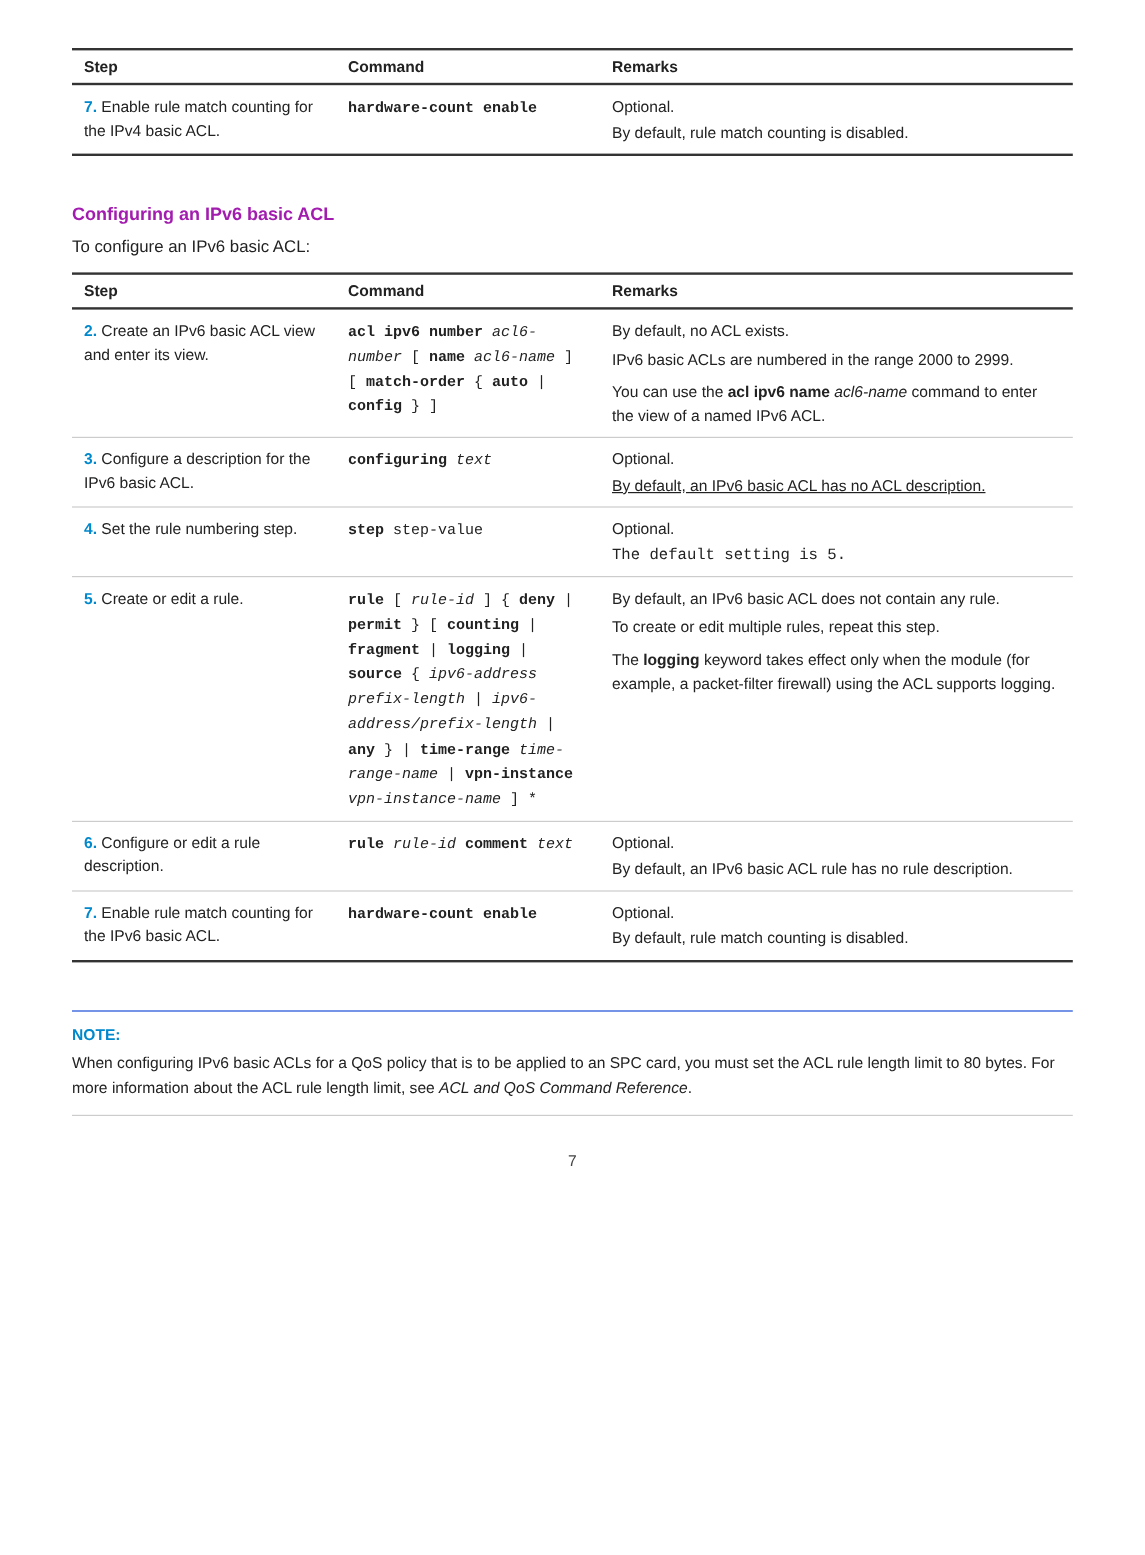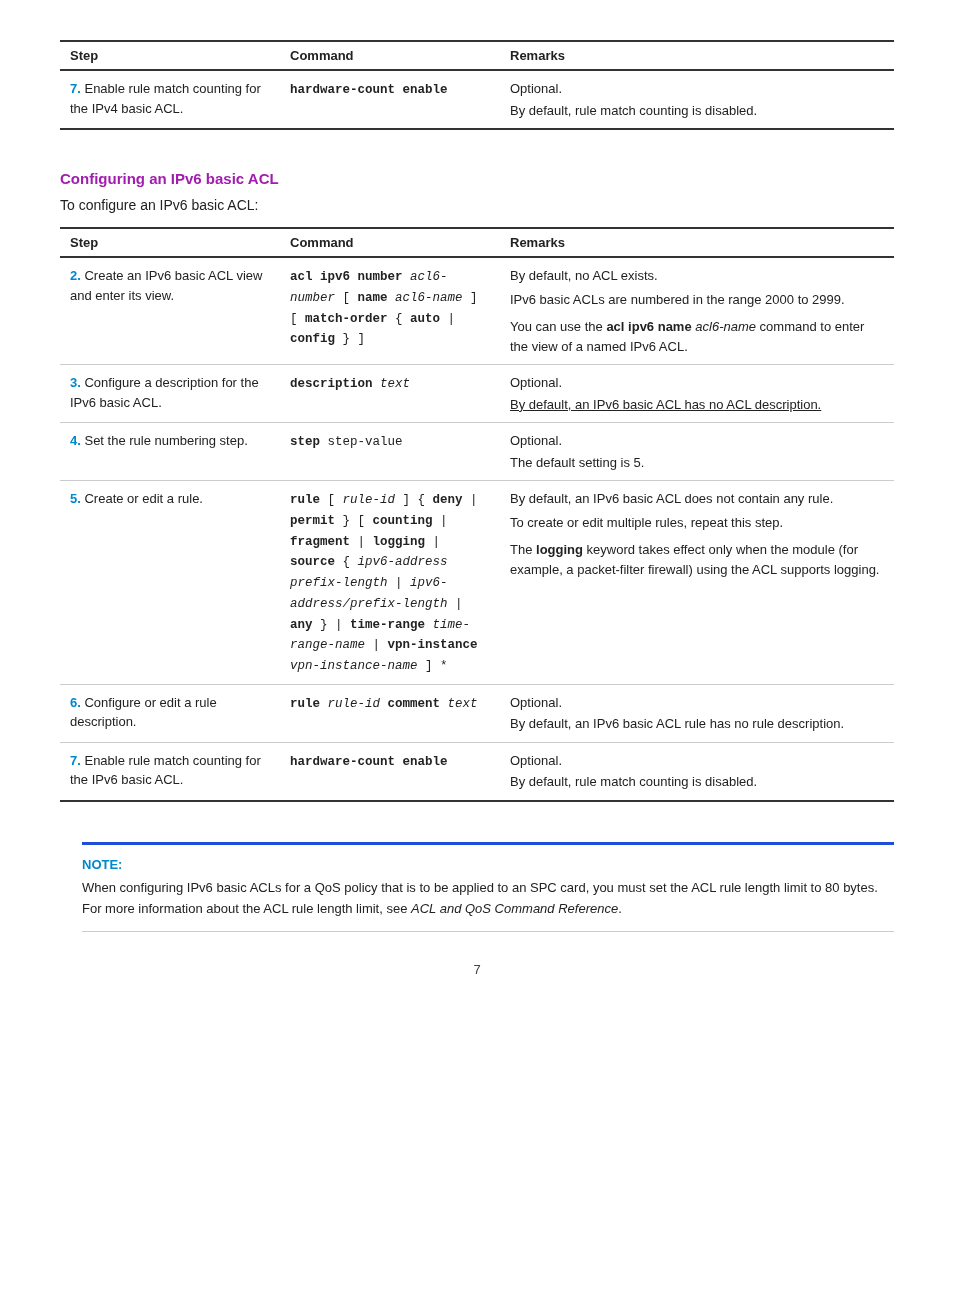--- a/index.html
+++ b/index.html
@@ -56,25 +56,24 @@
       margin-top: 10px;
     }
 
     .intro-text {
       margin-bottom: 14px;
       font-size: 14px;
     }
 
     
     .note-section {
-      border-top: 3px solid #1d4ed8;
+      border-top: 1px solid #1d4ed8;
       border-bottom: 1px solid #ccc;
       padding: 12px 0;
       margin-top: 8px;
-      margin-left: 22px;
     }
     .note-label {
       color: #0088cc;
       font-weight: bold;
       font-size: 13px;
       margin-bottom: 6px;
     }
     .note-text {
       font-size: 13px;
       line-height: 1.6;
@@ -144,35 +143,35 @@
               <div><span>By default, no ACL exists.</span></div>
               <div style="height: 4px;"></div>
               <div><span>IPv6 basic ACLs are numbered in the range 2000 to 2999.</span></div>
               <div style="height: 4px;"></div>
               <div style="margin-top: 4px;"><span>You can use the </span><span style="font-weight: bold;">acl ipv6 name </span><span style="font-style: italic;">acl6-name</span><span> command to enter the view of a named IPv6 ACL.</span></div>
             </div>
           </td>
         </tr>
         <tr>
           <td><span class="step-num">3. </span><span>Configure a description for the IPv6 basic ACL.</span></td>
-          <td><span style="font-family: &quot;Courier New&quot;, monospace; font-size: 12.5px;"><span style="font-weight: bold;">description</span><span> </span><span style="font-style: italic;">text</span></span></td>
+          <td><span style="font-family: &quot;Courier New&quot;, monospace; font-size: 12.5px;"><span style="font-weight: bold;">configuring</span><span> </span><span style="font-style: italic;">text</span></span></td>
           <td>
             <div>
               <div><span>Optional.</span></div>
               <div style="margin-top: 2px; text-decoration: underline;"><span>By default, an IPv6 basic ACL has no ACL description.</span></div>
             </div>
           </td>
         </tr>
         <tr>
           <td><span class="step-num">4. </span><span>Set the rule numbering step.</span></td>
           <td><span style="font-family: &quot;Courier New&quot;, monospace; font-size: 12.5px;"><span style="font-weight: bold;">step</span><span> </span><span style="">step-value</span></span></td>
           <td>
             <div>
               <div><span>Optional.</span></div>
-              <div style="margin-top: 2px;"><span>The default setting is 5.</span></div>
+              <div style="margin-top: 2px; font-family: Liberation Mono, monospace;"><span>The default setting is 5.</span></div>
             </div>
           </td>
         </tr>
         <tr>
           <td><span class="step-num">5. </span><span>Create or edit a rule.</span></td>
           <td><span style="font-family: &quot;Courier New&quot;, monospace; font-size: 12.5px;"><span style="font-weight: bold;">rule</span><span> [ </span><span style="font-style: italic;">rule-id</span><span> ] { </span><span style="font-weight: bold;">deny</span><span> | </span><span style="font-weight: bold;">permit</span><span> } [ </span><span style="font-weight: bold;">counting</span><span> | </span><span style="font-weight: bold;">fragment</span><span> | </span><span style="font-weight: bold;">logging</span><span> | </span><span style="font-weight: bold;">source</span><span> { </span><span style="font-style: italic;">ipv6-address prefix-length</span><span> | </span><span style="font-style: italic;">ipv6-address/prefix-length</span><span> | </span><span style="font-weight: bold;">any</span><span> } | </span><span style="font-weight: bold;">time-range</span><span> </span><span style="font-style: italic;">time-range-name</span><span> | </span><span style="font-weight: bold;">vpn-instance</span><span> </span><span style="font-style: italic;">vpn-instance-name</span><span> ] *</span></span></td>
           <td>
             <div>
               <div><span>By default, an IPv6 basic ACL does not contain any rule.</span></div>
               <div style="height: 4px;"></div>

